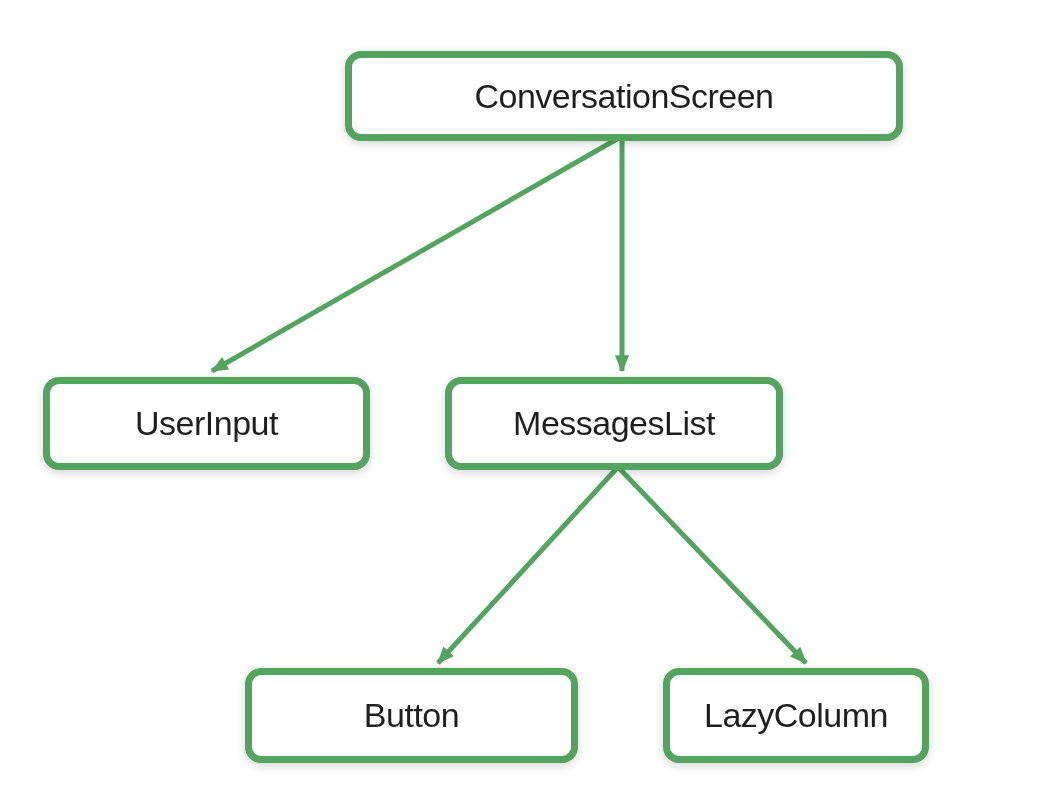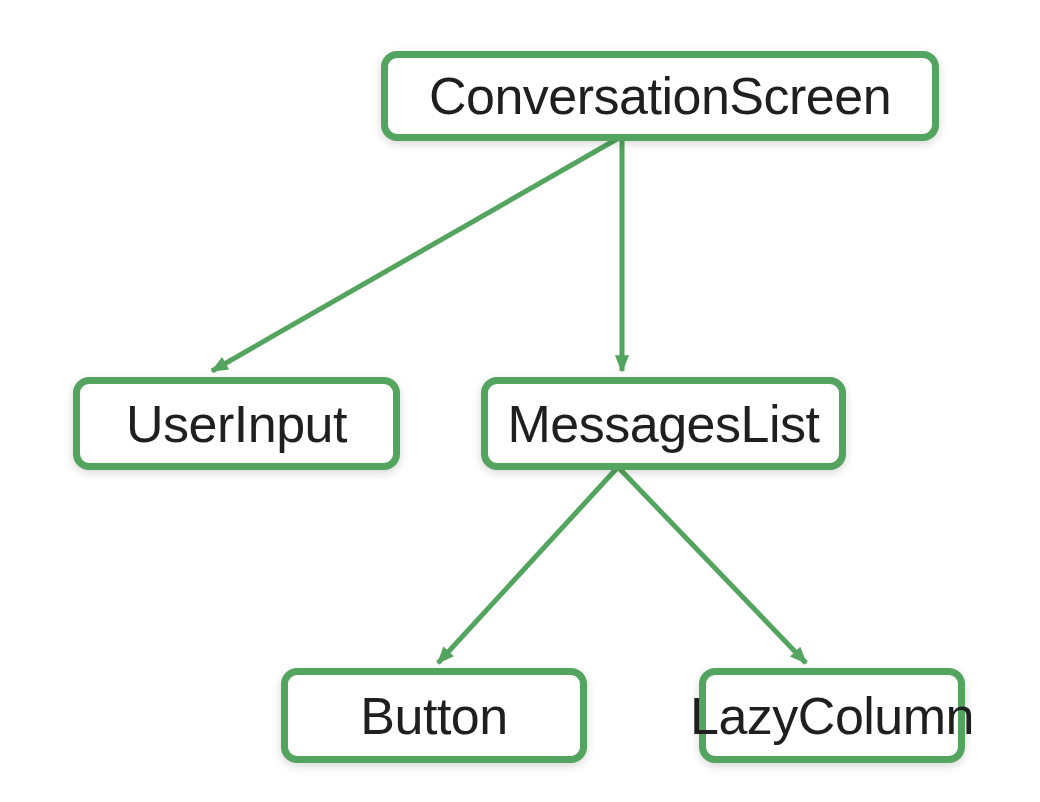--- a/index.html
+++ b/index.html
@@ -38,29 +38,28 @@
   .node {
     position: absolute;
     display: flex;
     align-items: center;
     justify-content: center;
     background: var(--node-fill);
     border: 7px solid var(--accent);
     border-radius: 16px;
     box-shadow: 0 3px 10px rgba(0,0,0,0.16);
     color: var(--text);
-    font-size: 52px;
+    font-size: 34px;
     letter-spacing: -0.5px;
     white-space: nowrap;
-    margin-left: 36px;
   }
   #node-conversation-screen { left: 345px; top: 51px;  width: 558px; height: 90px; }
-  #node-user-input          { left: 37px;  top: 377px; width: 327px; height: 93px; }
-  #node-messages-list       { left: 445px; top: 377px; width: 365px; height: 93px; }
-  #node-button              { left: 245px; top: 668px; width: 306px; height: 95px; }
+  #node-user-input          { left: 43px;  top: 377px; width: 327px; height: 93px; }
+  #node-messages-list       { left: 445px; top: 377px; width: 338px; height: 93px; }
+  #node-button              { left: 245px; top: 668px; width: 333px; height: 95px; }
   #node-lazy-column         { left: 663px; top: 668px; width: 266px; height: 95px; }
 </style>
 </head>
 <body>
 
 <div class="diagram-canvas">
 
   <svg class="edge-layer" viewBox="0 0 1040 802" xmlns="http://www.w3.org/2000/svg" aria-hidden="true">
     <defs>
       <marker id="arrow" markerUnits="userSpaceOnUse" markerWidth="20" markerHeight="18" viewBox="0 0 14 12" refX="12" refY="6" orient="auto">

